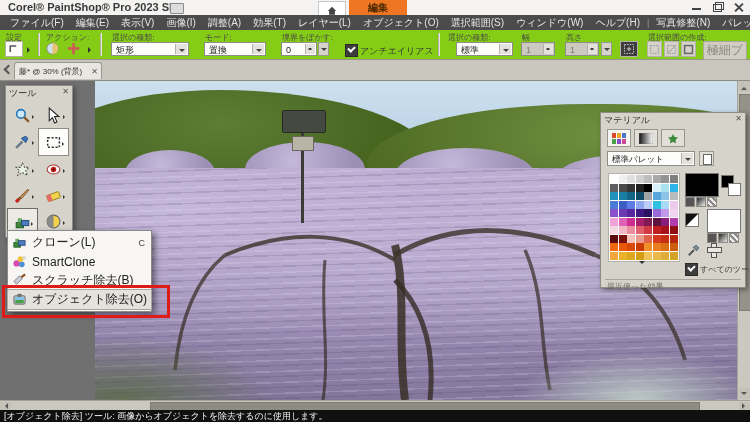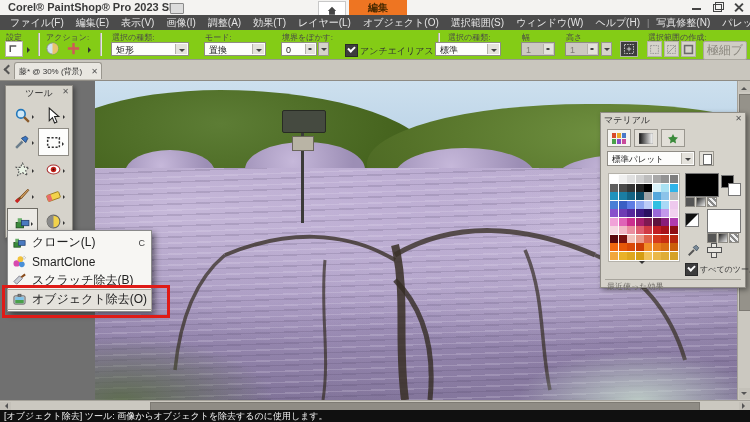--- a/index.html
+++ b/index.html
@@ -80,21 +80,21 @@
   
   .vscroll{position:absolute;left:737px;top:80px;width:13px;height:320px;background:#cbc8c0;border-left:1px solid #a5a29a;box-sizing:border-box;}
   .vthumb{position:absolute;left:1px;width:10px;top:14px;height:215px;background:#95928a;border:1px solid #7d7a73;}
   .sb-btn{position:absolute;background:#c4c1b9;}
   .arr{position:absolute;width:0;height:0;border:3px solid transparent;}
   .hscroll{position:absolute;left:0;top:400px;right:0;height:10px;background:#cbc8c0;border-top:1px solid #a5a29a;box-sizing:border-box;}
   .hthumb{position:absolute;top:1px;height:7px;left:150px;width:548px;background:#8f8c85;border:1px solid #7d7a73;}
   
   .statusbar{position:absolute;left:0;top:410px;right:0;height:12px;background:#101010;color:#f2f2f2;font-size:9px;line-height:12px;padding-left:4px;}
   
-  .tools-palette{position:absolute;left:5px;top:85px;width:66px;background:#d6d3cb;border:1px solid #8f8c85;box-shadow:2px 2px 5px rgba(0,0,0,.4);z-index:30;text-align:center;}
+  .tools-palette{position:absolute;left:5px;top:85px;width:66px;background:#d6d3cb;border:1px solid #8f8c85;box-shadow:2px 2px 5px rgba(0,0,0,.4);z-index:30;}
   .pal-title{height:14px;font-size:9px;color:#333;padding:1px 3px 0;position:relative;}
   .pal-close{position:absolute;right:3px;top:1px;font-size:8px;color:#555;}
   .tool-grid{display:grid;grid-template-columns:31px 31px;padding:1px;}
   .tool-cell{position:relative;height:26px;display:flex;align-items:center;justify-content:center;}
   .tool-cell svg{width:17px;height:17px;}
   .tool-cell .fo{position:absolute;right:2px;bottom:9px;border:2.5px solid transparent;border-left-color:#333;}
   .tool-cell.active{background:#fdfdfc;border:1px solid #8f8c85;}
   .tool-cell.open{background:#eceae5;border:1px solid #6e6b64;}
   
   .flyout{position:absolute;left:7px;top:230px;width:143px;background:#f7f6f3;border:1px solid #8a8a8a;box-shadow:3px 3px 6px rgba(0,0,0,.45);z-index:40;padding:2px 0;}
@@ -214,21 +214,21 @@
     <span>0</span>
     <span class="spin-ud"></span>
   </span>
   <span class="mini-dd" style="left:318px"></span>
 
   <span class="checkbox" style="left:345px;top:14px"></span>
   <span class="cb-label" style="left:360px;top:15px">アンチエイリアス</span>
 
   <span class="tb-sep" style="left:438px"></span>
   <span class="tb-label" style="left:448px">選択の種類:</span>
-  <span class="select-box" style="left:435px;width:66px">
+  <span class="select-box" style="left:456px;width:57px">
     <span>標準</span>
     <span class="dd"></span>
   </span>
 
   <span class="tb-label" style="left:522px">幅</span>
   <span class="spin-box disabled" style="left:521px;width:34px">
     <span>1</span>
     <span class="spin-ud"></span>
   </span>
 

